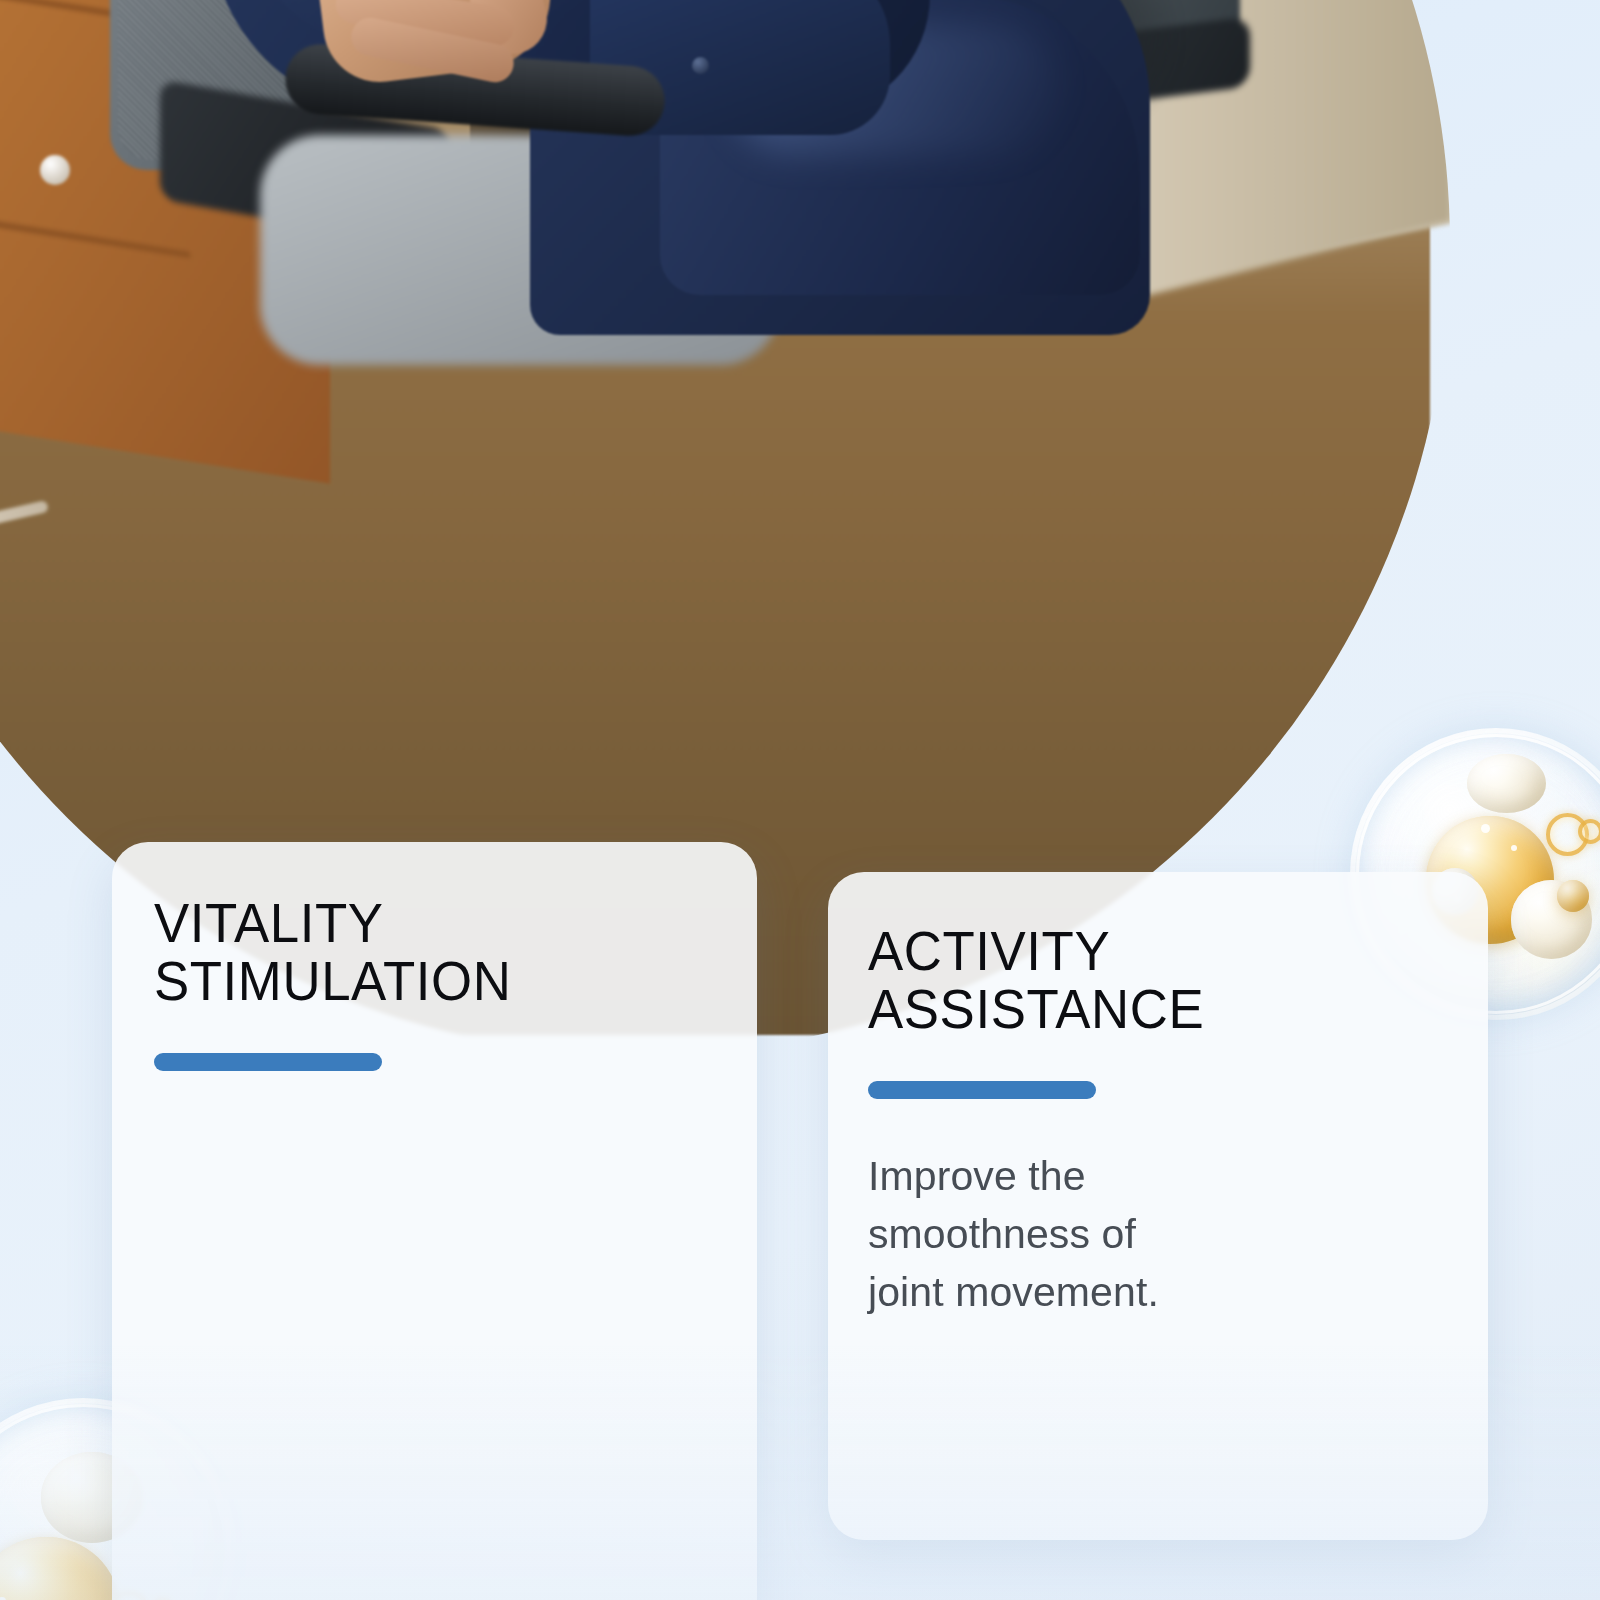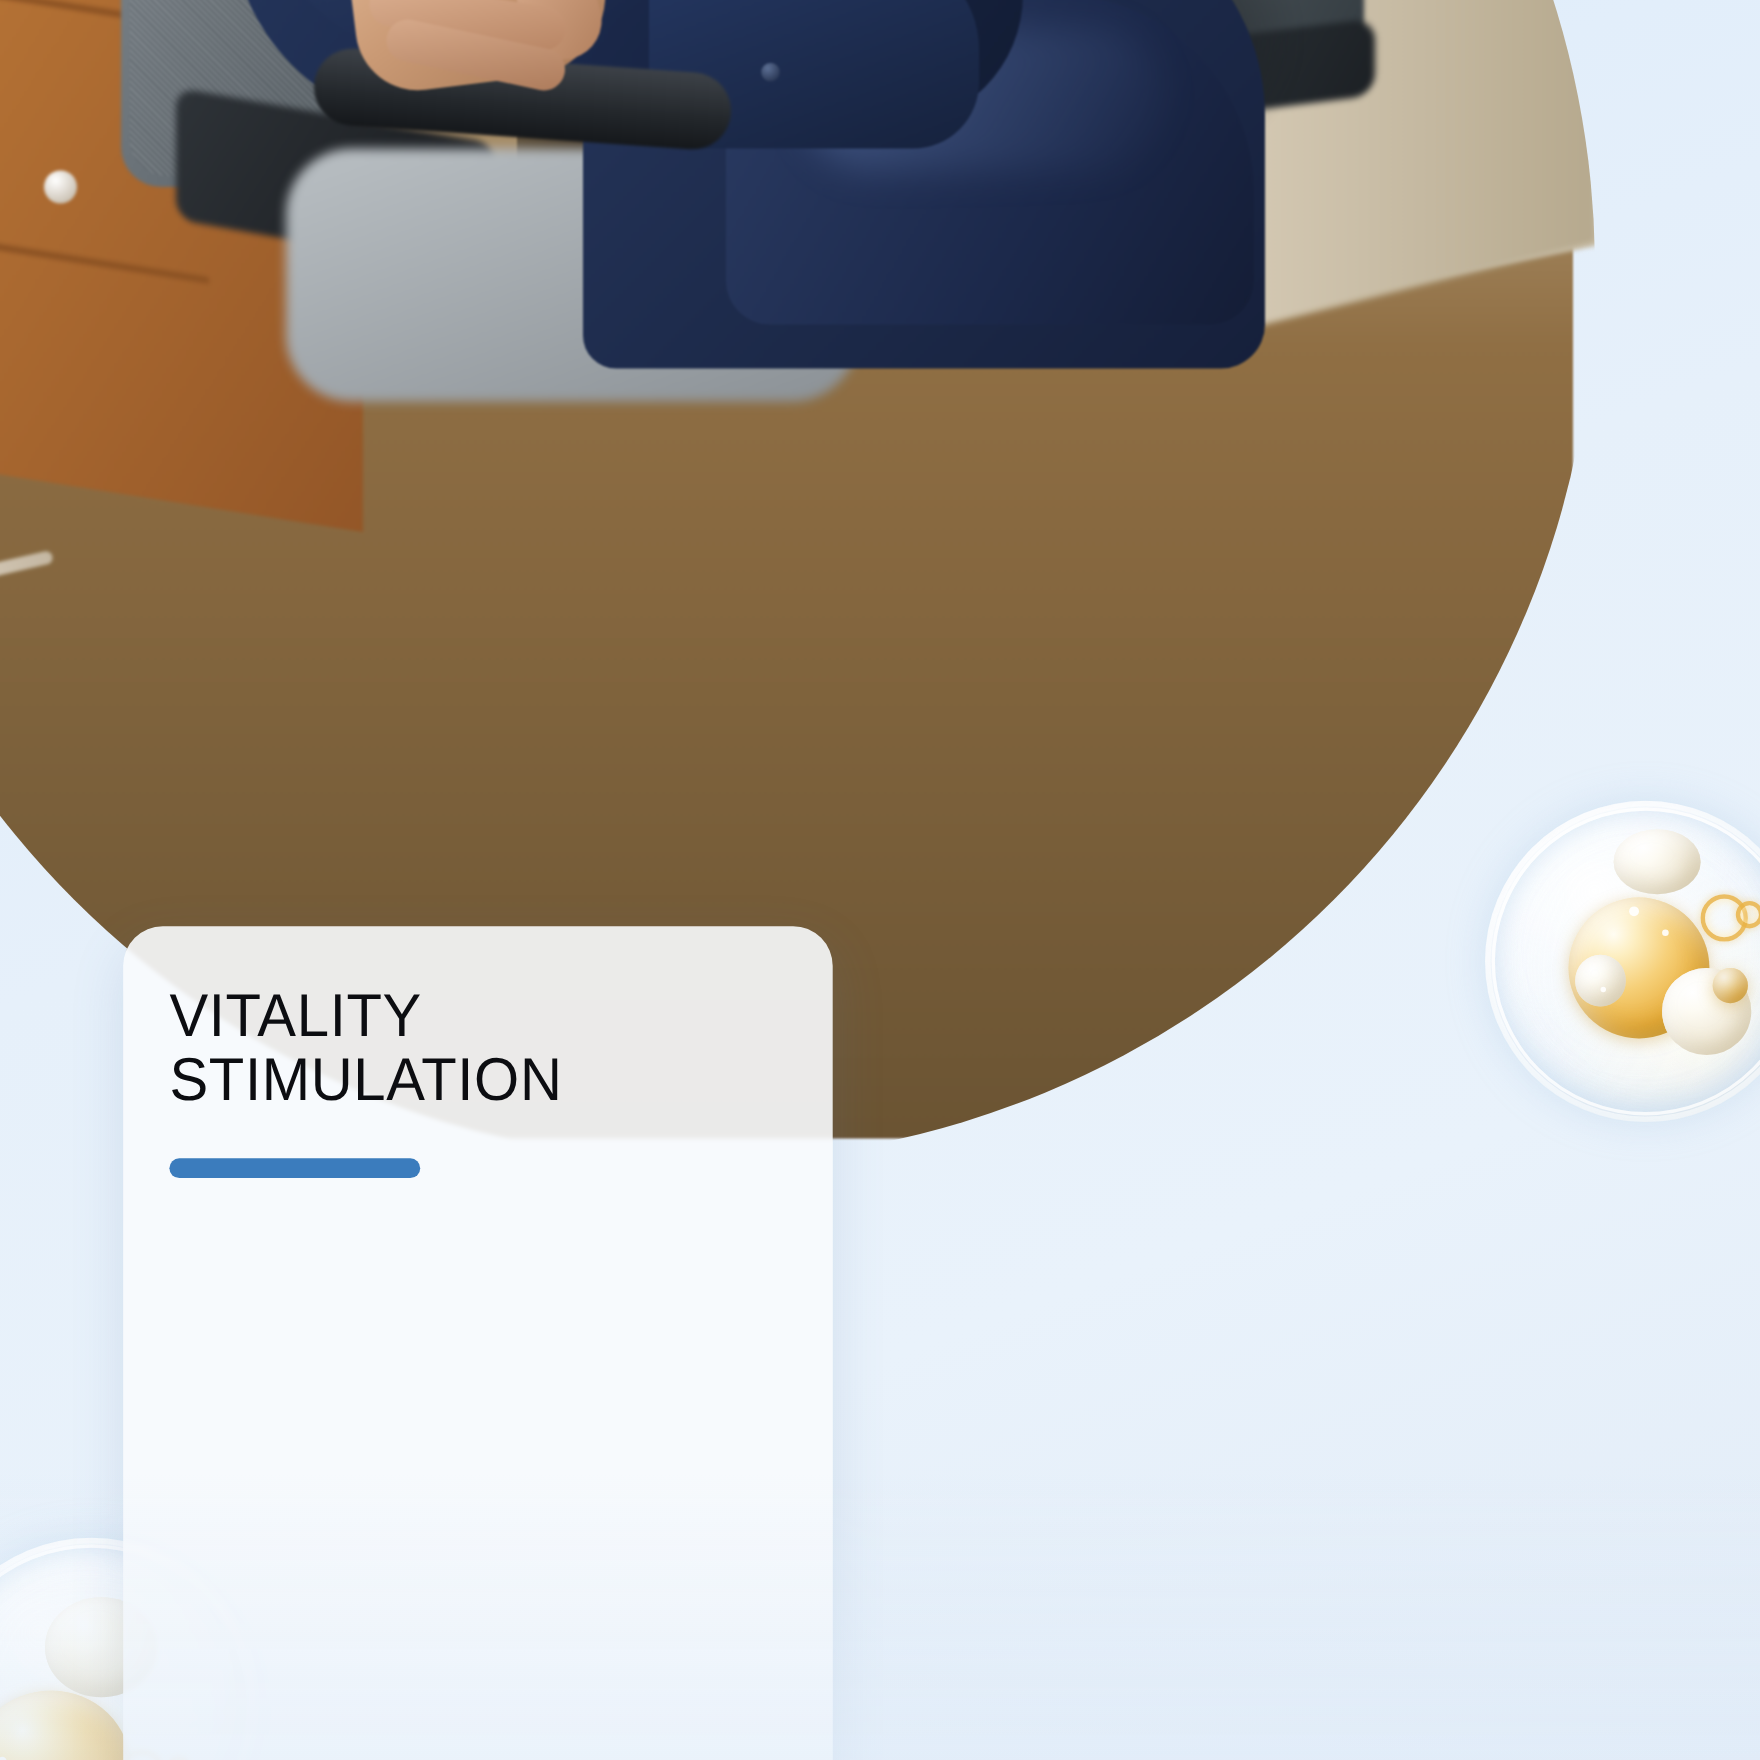--- a/index.html
+++ b/index.html
@@ -285,15 +285,25 @@
   </div>
 
   <div class="card" id="card-left">
     <div class="card-inner">
       <h2 class="card-title">VITALITY
 STIMULATION</h2>
       <div class="accent-bar"></div>
     </div>
   </div>
 
+  <div class="card" id="card-right">
+    <div class="card-inner">
+      <h2 class="card-title">ACTIVITY
+ASSISTANCE</h2>
+      <div class="accent-bar"></div>
+      <p class="card-body">Improve the
+smoothness of
+joint movement.</p>
+    </div>
+  </div>
 
   <div class="bottom-fade"></div>
 </div>
 
 </body></html>

